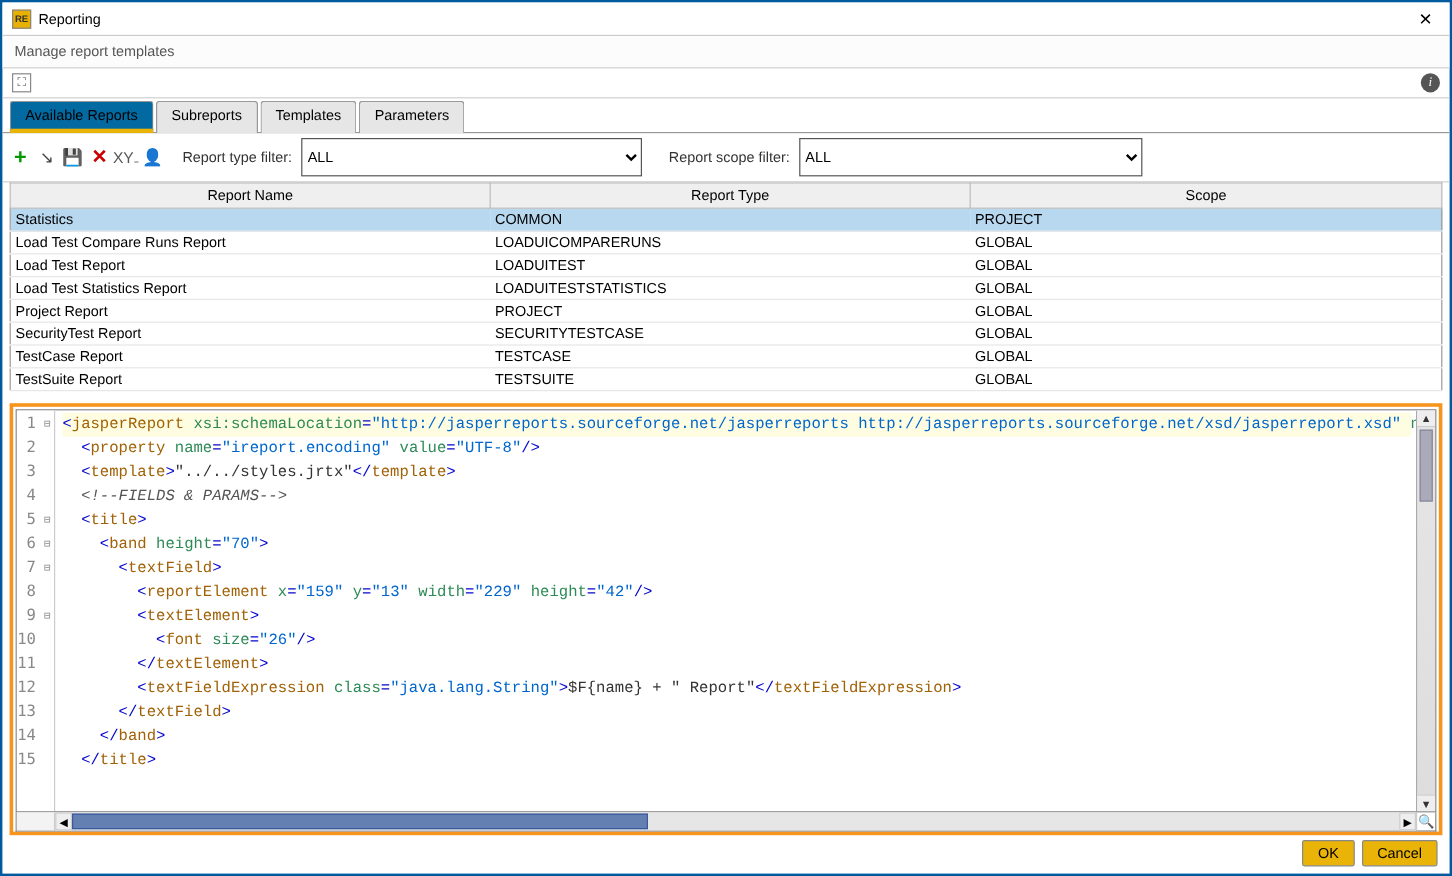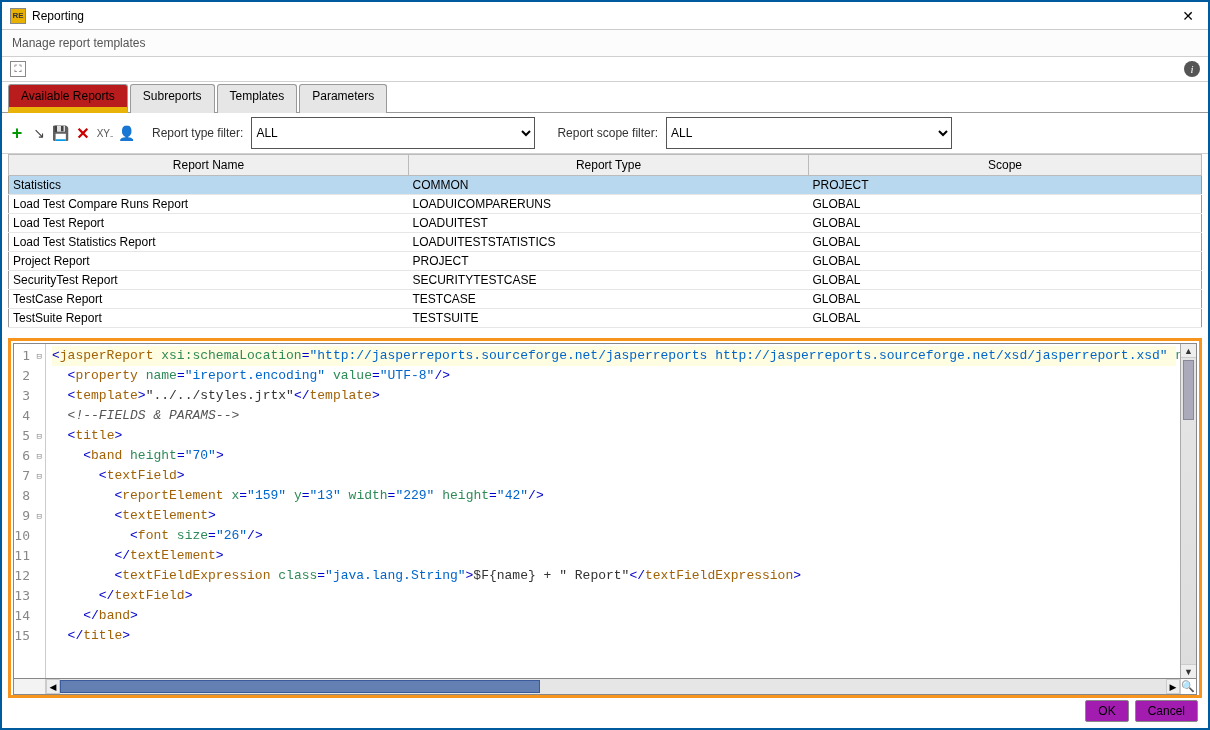--- a/index.html
+++ b/index.html
@@ -85,43 +85,43 @@
     border-bottom: none;
     background: #e6e6e6;
     margin-right: 2px;
     border-radius: 3px 3px 0 0;
     cursor: pointer;
     position: relative;
     top: 1px;
     font-size: 12px;
   }
   .tab.active {
-    background: #b91c1c;
-    border-bottom: 6px solid #eab308;
+    background: #0369a1;
+    border-bottom: 4px solid #eab308;
   }
 
   
   .actions-row {
     display: flex;
     align-items: center;
     gap: 4px;
     padding: 4px 6px;
     border-bottom: 1px solid #d0d0d0;
   }
   .tool-icon {
     width: 18px; height: 18px;
     display:flex;align-items:center;justify-content:center;
     cursor:pointer;
     font-size:14px;
   }
   .plus-ico{color:#009900;font-weight:bold;font-size:18px;line-height:14px;}
   .edit-ico{color:#444;}
   .save-ico{color:#333;}
   .del-ico{color:#cc0000;font-weight:bold;font-size:16px;}
-  .rename-ico{color:#555;font-size:10px;}
+  .rename-ico{color:#555;font-size:13px;}
   .person-ico{color:#666;}
   .filter-label { margin-left: 12px; margin-right: 4px; color:#333; }
   select.filter-select {
     border: 1px solid #555;
     height: 32px;
     font-size: 12px;
     background:#fff;
   }
   #type-filter { width: 284px; }
   #scope-filter { width: 286px; }
@@ -253,21 +253,21 @@
     top:1px;
   }
 
   .button-row {
     position:absolute;
     bottom:6px; right:10px;
     display:flex; gap:6px;
   }
   .btn {
     border:1px solid #888;
-    background:#a21caf;
+    background:#eab308;
     padding:3px 12px;
     font-size:12px;
     cursor:pointer;
     border-radius:2px;
   }
 </style>
 </head>
 <body>
 
 <div class="titlebar">

